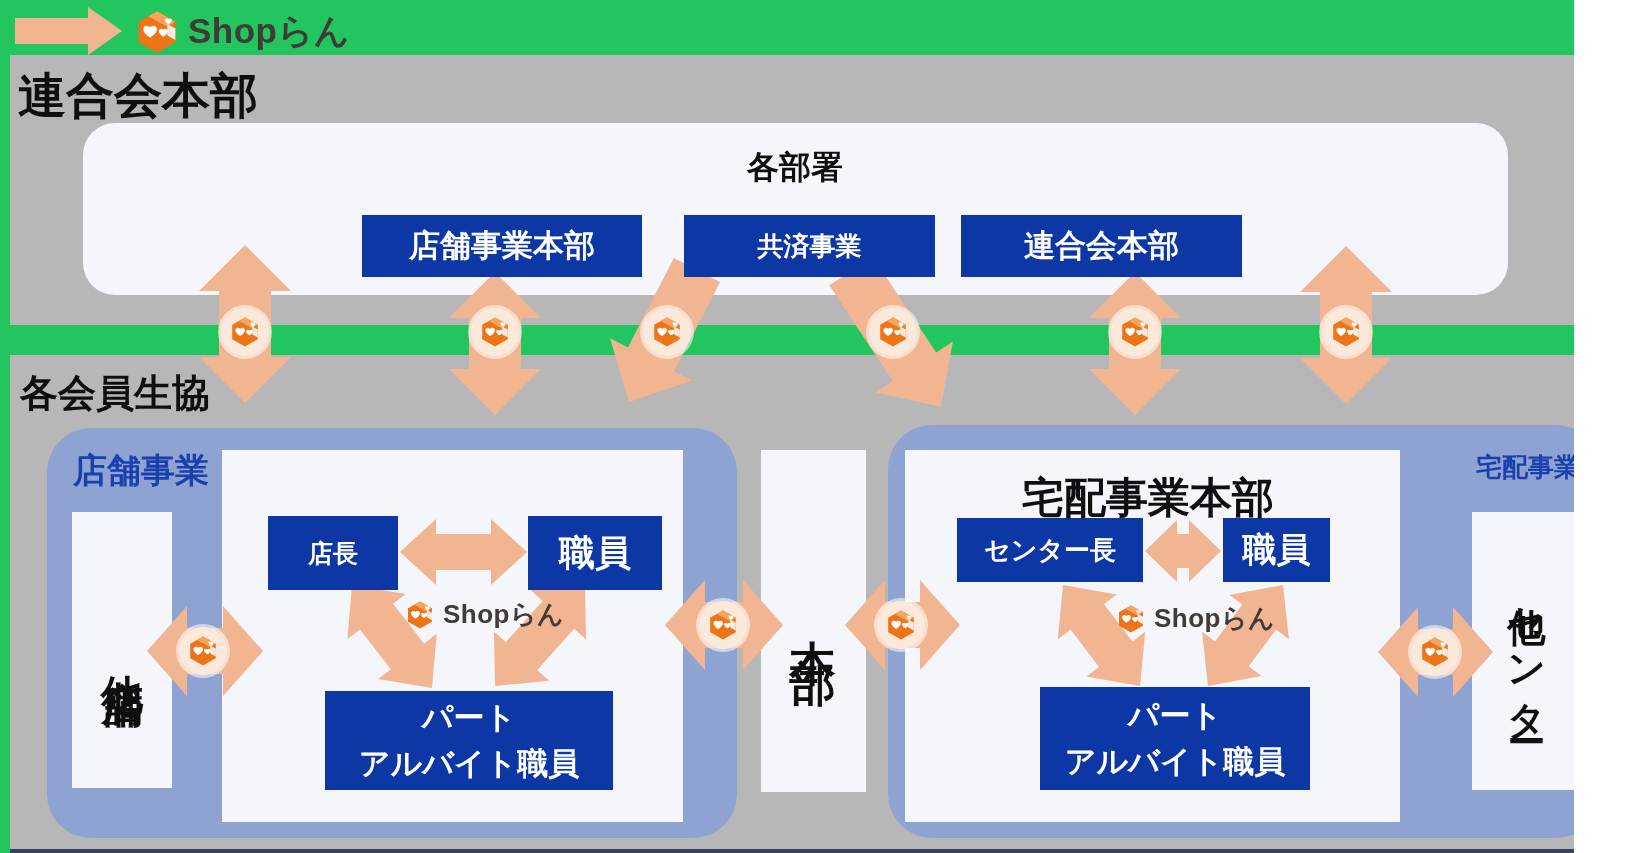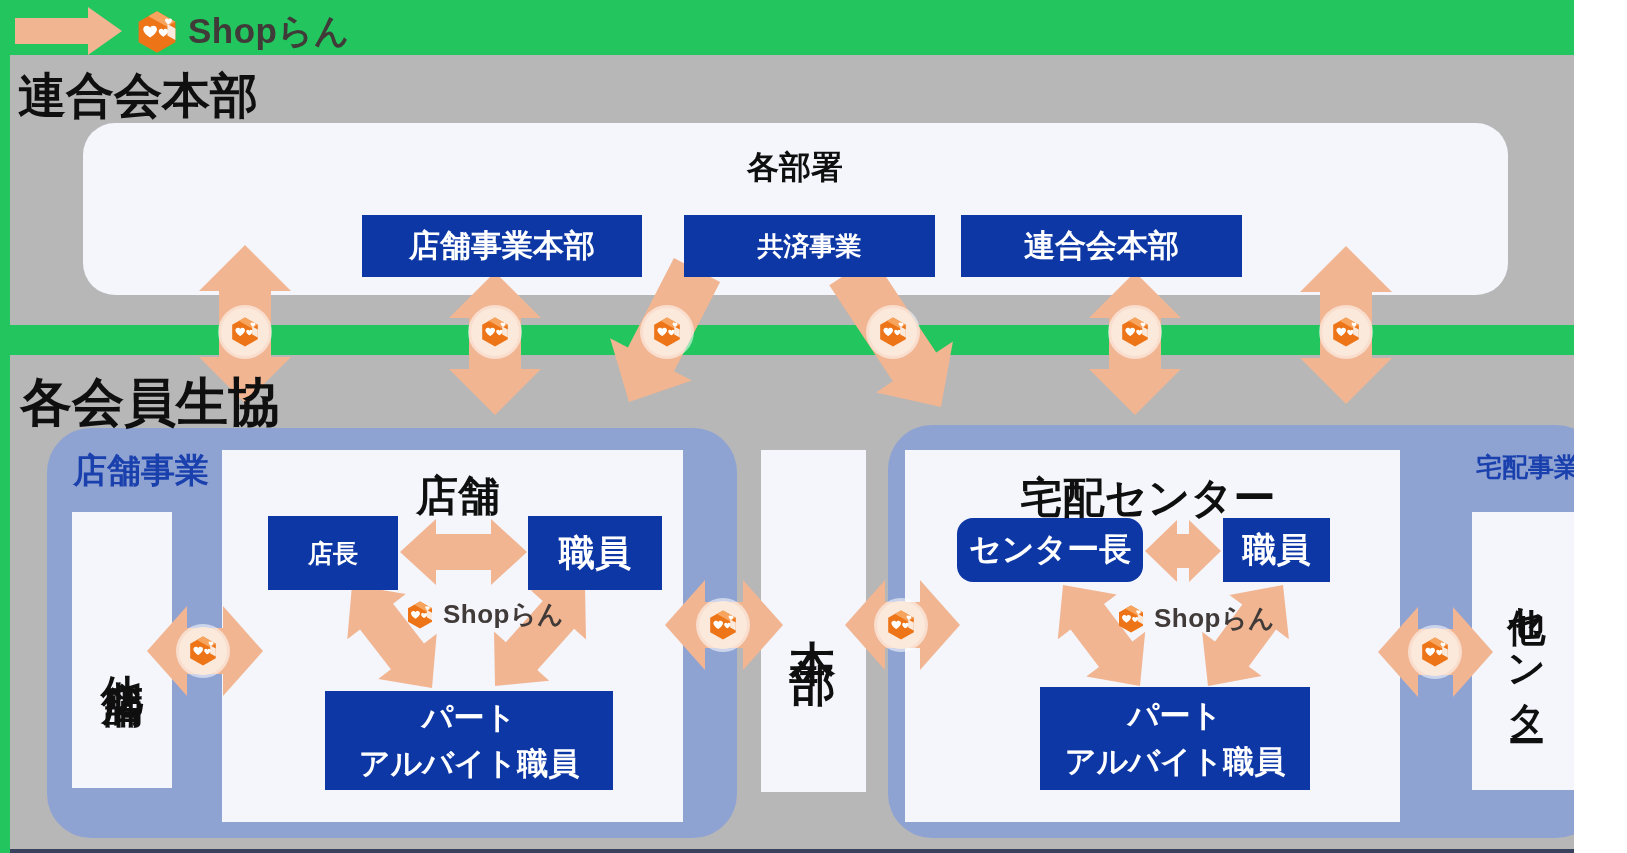--- a/index.html
+++ b/index.html
@@ -55,31 +55,30 @@
   <div class="abs band-label z7" style="left:18px;top:64px;font-size:48px;">連合会本部</div>
   <div class="abs panel z2" style="left:83px;top:123px;width:1425px;height:172px;border-radius:32px;"></div>
   <div class="abs title z7" style="left:595px;top:146px;width:400px;font-size:32px;">各部署</div>
 
   <div class="abs bluebox z4" style="left:362px;top:215px;width:280px;height:62px;font-size:31px;">店舗事業本部</div>
   <div class="abs bluebox z4" style="left:684px;top:215px;width:251px;height:62px;font-size:26px;font-family:Liberation Serif, serif;">共済事業</div>
   <div class="abs bluebox z4" style="left:961px;top:215px;width:281px;height:62px;font-size:31px;">連合会本部</div>
 
   <div class="abs band z1" style="left:10px;top:355px;width:1602px;height:494px;"></div>
   <div class="abs" style="left:10px;top:849px;width:1602px;height:4px;background:#3a415c;z-index:2;"></div>
-  <div class="abs band-label z7" style="left:20px;top:368px;font-size:52px;">各会員生協</div>
+  <div class="abs band-label z7" style="left:20px;top:368px;font-size:38px;">各会員生協</div>
 
   <div class="abs container-blue z1" style="left:47px;top:428px;width:690px;height:410px;"></div>
   <div class="abs section-label z7" style="left:73px;top:448px;font-size:34px;">店舗事業</div>
 
   <div class="abs whitebox z2" style="left:72px;top:512px;width:100px;height:276px;">
     <span class="vtext" style="font-size:42px;letter-spacing:6px;">他店舗</span>
   </div>
 
   <div class="abs panel z2" style="left:222px;top:450px;width:461px;height:372px;"></div>
-  <div class="abs title z7" style="left:308px;top:468px;width:300px;font-size:42px;">店舗</div>
   <div class="abs bluebox z4" style="left:268px;top:516px;width:130px;height:74px;font-size:25px;">店長</div>
   <div class="abs bluebox z4" style="left:528px;top:516px;width:134px;height:74px;font-size:36px;">職員</div>
   <div class="abs bluebox z4 parttime" style="left:325px;top:691px;width:288px;height:99px;font-size:31px;">
     <span>パート</span>
     <span>アルバイト職員</span>
   </div>
   <div class="abs brand" style="left:405px;top:597px;">
     <span class="cube-slot" style="width:30px;height:30px;display:inline-block;"><svg viewBox="0 0 40 40" width="100%" height="100%">
           <polygon points="20,2 36,11 36,29 20,38 4,29 4,11" fill="#ed7417"></polygon>
           <polygon points="20,2 36,11 28.5,15.2 12.5,6.2" fill="#f7a55e"></polygon>
@@ -92,22 +91,22 @@
   </div>
 
   <div class="abs whitebox z2" style="left:761px;top:450px;width:105px;height:342px;">
     <span class="vtext" style="font-size:46px;letter-spacing:18px;">本部</span>
   </div>
 
   <div class="abs container-blue z1" style="left:888px;top:425px;width:712px;height:413px;"></div>
   <div class="abs section-label z7" style="left:1446px;top:450px;width:134px;text-align:right;font-size:26px;">宅配事業</div>
 
   <div class="abs panel z2" style="left:905px;top:450px;width:495px;height:372px;"></div>
-  <div class="abs title z7" style="left:948px;top:470px;width:400px;font-size:42px;">宅配センター</div>
-  <div class="abs bluebox z4" style="left:957px;top:518px;width:186px;height:64px;font-size:32px;border-radius:16px;">センター長</div>
+  <div class="abs title z7" style="left:948px;top:470px;width:400px;font-size:42px;">宅配事業本部</div>
+  <div class="abs bluebox z4" style="left:957px;top:518px;width:186px;height:64px;font-size:26px;">センター長</div>
   <div class="abs bluebox z4" style="left:1223px;top:518px;width:107px;height:64px;font-size:34px;">職員</div>
   <div class="abs bluebox z4 parttime" style="left:1040px;top:687px;width:270px;height:103px;font-size:31px;">
     <span>パート</span>
     <span>アルバイト職員</span>
   </div>
   <div class="abs brand" style="left:1116px;top:601px;">
     <span class="cube-slot" style="width:30px;height:30px;display:inline-block;"><svg viewBox="0 0 40 40" width="100%" height="100%">
           <polygon points="20,2 36,11 36,29 20,38 4,29 4,11" fill="#ed7417"></polygon>
           <polygon points="20,2 36,11 28.5,15.2 12.5,6.2" fill="#f7a55e"></polygon>
           <polygon points="29,13 36,17 36,27 29,23" fill="#fbe9dc"></polygon>

